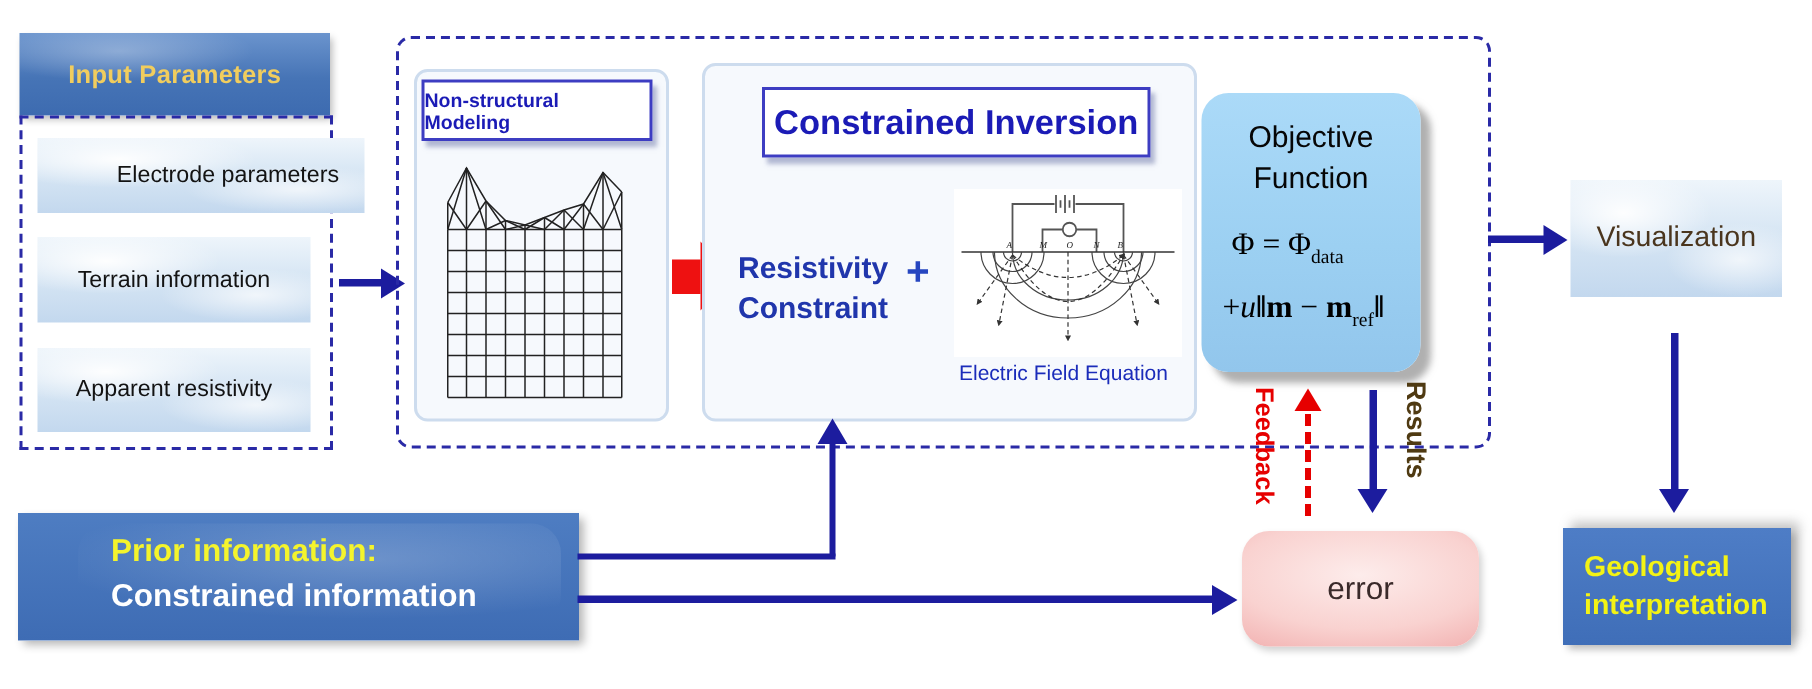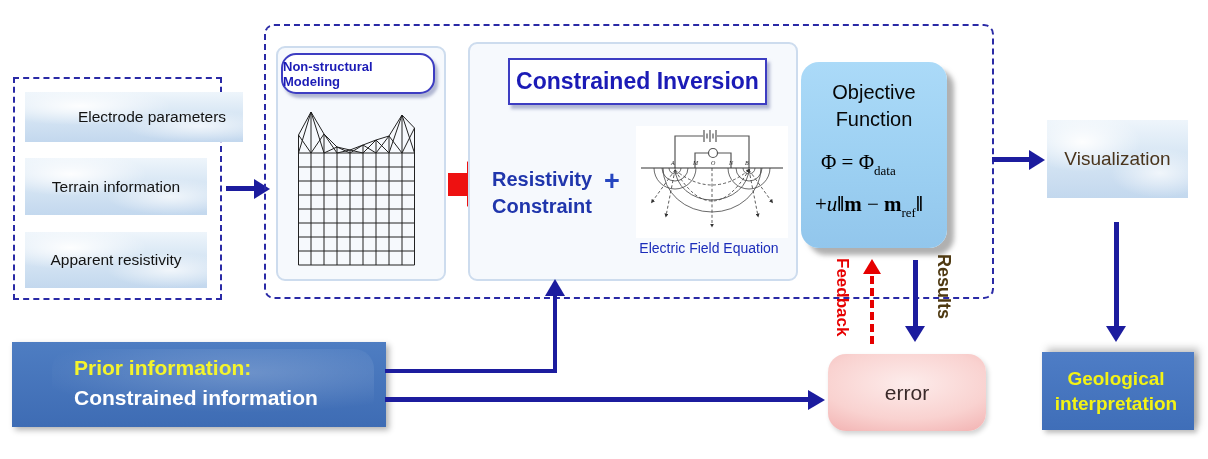--- a/index.html
+++ b/index.html
@@ -19,21 +19,21 @@
       box-shadow:3px 3px 6px rgba(0,0,0,.3);}
   .prior-box::before{content:"";position:absolute;left:40px;right:12px;top:7px;bottom:10px;border-radius:20px;
       background:radial-gradient(85% 75% at 60% 35%, rgba(255,255,255,.20), rgba(255,255,255,0) 78%);}
   .prior-line1{position:absolute;left:62px;top:14px;color:#f4f42c;font-weight:bold;font-size:21px;}
   .prior-line2{position:absolute;left:62px;top:44px;color:#ffffff;font-weight:bold;font-size:21px;}
 
   .geo-box{left:1042px;top:352px;width:152px;height:78px;background:linear-gradient(180deg,#4e7dc6,#3f6eb8);
       box-shadow:5px -4px 7px rgba(130,130,130,.45),3px 3px 5px rgba(0,0,0,.25);
       color:#f3f314;font-weight:bold;font-size:19px;line-height:25px;
       display:flex;align-items:center;}
-  .geo-box span{padding-left:4px;padding-right:8px;text-align:center;}
+  .geo-box span{padding-left:14px;padding-right:8px;}
 
   
   .cloud{background:
       radial-gradient(60% 55% at 25% 28%, rgba(255,255,255,.95), rgba(255,255,255,0) 70%),
       radial-gradient(50% 45% at 80% 68%, rgba(255,255,255,.70), rgba(255,255,255,0) 70%),
       linear-gradient(180deg,#eef5fb 0%,#d7e6f4 45%,#c3d8ee 100%);}
   .input-item{left:25px;width:182px;display:flex;align-items:center;justify-content:center;
       color:#131313;font-size:15.5px;font-weight:500;}
   .vis-box{left:1047px;top:120px;width:141px;height:78px;display:flex;align-items:center;justify-content:center;
       color:#4a351d;font-size:19px;font-weight:500;}
@@ -43,21 +43,21 @@
   .input-group{left:13px;top:77px;width:205px;height:219px;}
   .flow-container{left:264px;top:24px;width:726px;height:271px;border-radius:10px;}
 
   
   .panel{background:#f6f9fd;border:2px solid #cddcee;border-radius:9px;}
   .panel-modeling{left:276px;top:46px;width:166px;height:231px;}
   .panel-inversion{left:468px;top:42px;width:326px;height:235px;}
 
   .titlebox{background:#fff;border:2px solid #3d3dc2;box-shadow:3px 4px 3px rgba(120,130,175,.55);
       display:flex;align-items:center;justify-content:center;color:#1b1bb6;font-weight:bold;}
-  .mtitle{left:281px;top:53px;width:150px;height:37px;font-size:13px;border-radius:15px;}
+  .mtitle{left:281px;top:53px;width:150px;height:37px;font-size:13px;}
   .ititle{left:508px;top:58px;width:255px;height:43px;font-size:23px;}
 
   .constraint{left:492px;top:166px;width:130px;color:#2036ac;font-weight:bold;font-size:20px;line-height:27px;}
   .plus-sign{left:604px;top:166px;color:#2646c0;font-weight:bold;font-size:27px;}
   .field-fig{left:636px;top:126px;width:152px;height:112px;background:#fff;}
   .field-caption{left:616px;top:240px;width:186px;text-align:center;color:#1b2cba;font-weight:normal;font-size:14px;}
 
   
   .objective{left:801px;top:62px;width:146px;height:186px;border-radius:18px;
       background:linear-gradient(180deg,#abdaf8 0%,#9cd0f2 55%,#92c6ec 100%);
@@ -93,20 +93,23 @@
 
   .vtext{writing-mode:vertical-rl;text-orientation:mixed;white-space:nowrap;}
   .fb-label{left:832px;top:258px;color:#e60000;font-weight:bold;font-size:17px;}
   .res-label{left:933px;top:254px;color:#4f3a12;font-weight:bold;font-size:18px;}
 </style>
 </head>
 <body>
 
 <div id="canvas">
 
+  <div class="abs bluebox input-header">
+    <span>Input Parameters</span>
+  </div>
   <div class="abs dash input-group"></div>
   <div class="abs cloud input-item" style="top:92px;height:50px;padding-left:36px;">
     <span>Electrode parameters</span>
   </div>
   <div class="abs cloud input-item" style="top:232px;height:56px;">
     <span>Apparent resistivity</span>
   </div>
   <div class="abs cloud input-item" style="top:158px;height:57px;">
     <span>Terrain information</span>
   </div>

